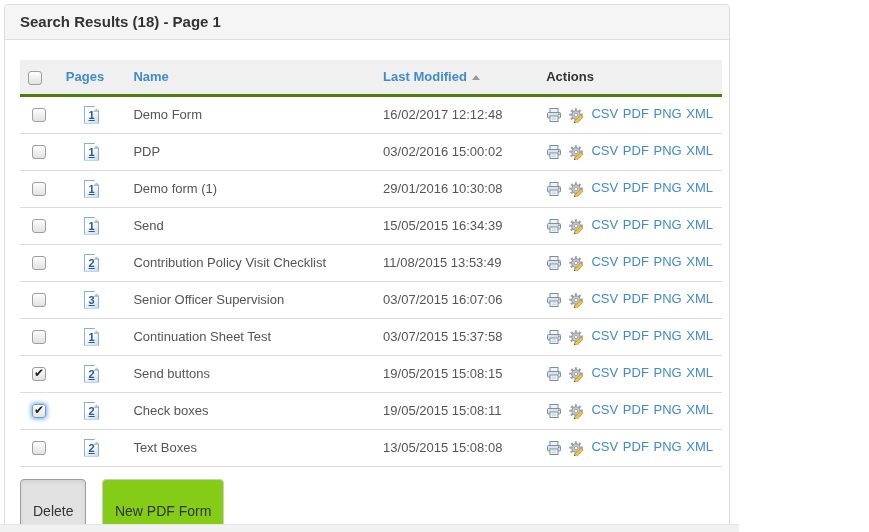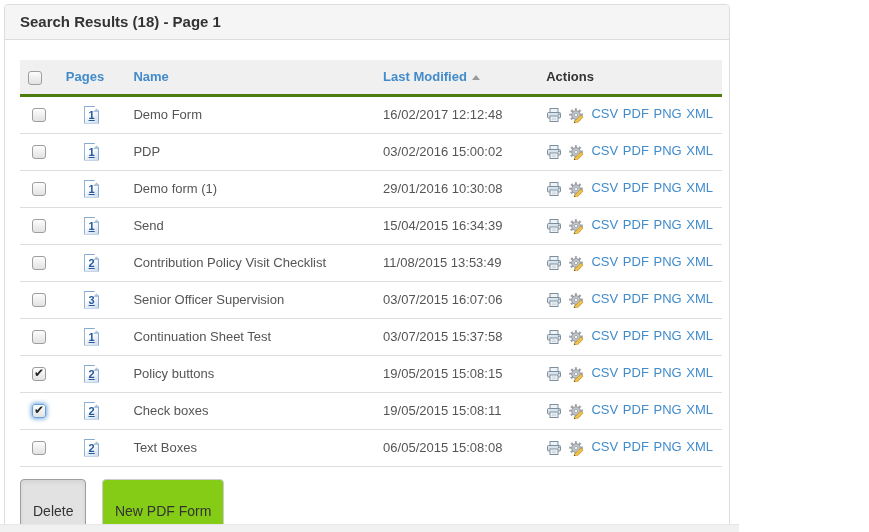--- a/index.html
+++ b/index.html
@@ -328,21 +328,21 @@
     <td class="col-check">
       <input type="checkbox" class="row-checkbox" style="">
     </td>
     <td class="col-pages">
       <span class="page-badge"><span class="page-num">1</span></span>
     </td>
     <td class="col-name">
       <span class="row-name">Send</span>
     </td>
     <td class="col-modified">
-      <span class="row-date">15/04/2015 16:34:39</span>
+      <span class="row-date">15/05/2015 16:34:39</span>
     </td>
     <td class="col-actions">
       <span class="action-icon">
         <svg viewBox="0 0 16 16" width="16" height="16">
           <rect x="4" y="1.5" width="8" height="4" fill="#eef3f7" stroke="#7d8f9e"></rect>
           <rect x="1.5" y="5.5" width="13" height="5.5" rx="1" fill="#d9e3ec" stroke="#7d8f9e"></rect>
           <circle cx="12.8" cy="7.2" r="0.9" fill="#7d8f9e"></circle>
           <rect x="4" y="9" width="8" height="5.5" fill="#ffffff" stroke="#7d8f9e"></rect>
           <line x1="5.5" y1="11" x2="10.5" y2="11" stroke="#aebbc6" stroke-width="0.8"></line>
           <line x1="5.5" y1="12.8" x2="10.5" y2="12.8" stroke="#aebbc6" stroke-width="0.8"></line>
@@ -473,21 +473,21 @@
   </tr>
 
   <tr>
     <td class="col-check">
       <input type="checkbox" class="row-checkbox" checked="" style="">
     </td>
     <td class="col-pages">
       <span class="page-badge"><span class="page-num">2</span></span>
     </td>
     <td class="col-name">
-      <span class="row-name">Policy buttons</span>
+      <span class="row-name">Send buttons</span>
     </td>
     <td class="col-modified">
       <span class="row-date">19/05/2015 15:08:15</span>
     </td>
     <td class="col-actions">
       <span class="action-icon">
         <svg viewBox="0 0 16 16" width="16" height="16">
           <rect x="4" y="1.5" width="8" height="4" fill="#eef3f7" stroke="#7d8f9e"></rect>
           <rect x="1.5" y="5.5" width="13" height="5.5" rx="1" fill="#d9e3ec" stroke="#7d8f9e"></rect>
           <circle cx="12.8" cy="7.2" r="0.9" fill="#7d8f9e"></circle>
@@ -550,21 +550,21 @@
     <td class="col-check">
       <input type="checkbox" class="row-checkbox" style="">
     </td>
     <td class="col-pages">
       <span class="page-badge"><span class="page-num">2</span></span>
     </td>
     <td class="col-name">
       <span class="row-name">Text Boxes</span>
     </td>
     <td class="col-modified">
-      <span class="row-date">06/05/2015 15:08:08</span>
+      <span class="row-date">13/05/2015 15:08:08</span>
     </td>
     <td class="col-actions">
       <span class="action-icon">
         <svg viewBox="0 0 16 16" width="16" height="16">
           <rect x="4" y="1.5" width="8" height="4" fill="#eef3f7" stroke="#7d8f9e"></rect>
           <rect x="1.5" y="5.5" width="13" height="5.5" rx="1" fill="#d9e3ec" stroke="#7d8f9e"></rect>
           <circle cx="12.8" cy="7.2" r="0.9" fill="#7d8f9e"></circle>
           <rect x="4" y="9" width="8" height="5.5" fill="#ffffff" stroke="#7d8f9e"></rect>
           <line x1="5.5" y1="11" x2="10.5" y2="11" stroke="#aebbc6" stroke-width="0.8"></line>
           <line x1="5.5" y1="12.8" x2="10.5" y2="12.8" stroke="#aebbc6" stroke-width="0.8"></line>

